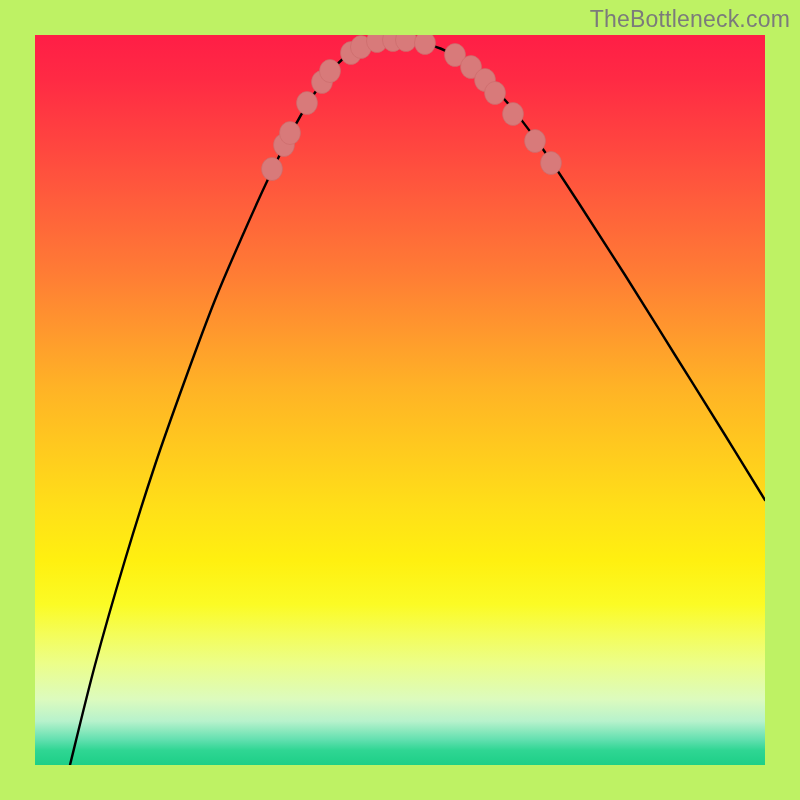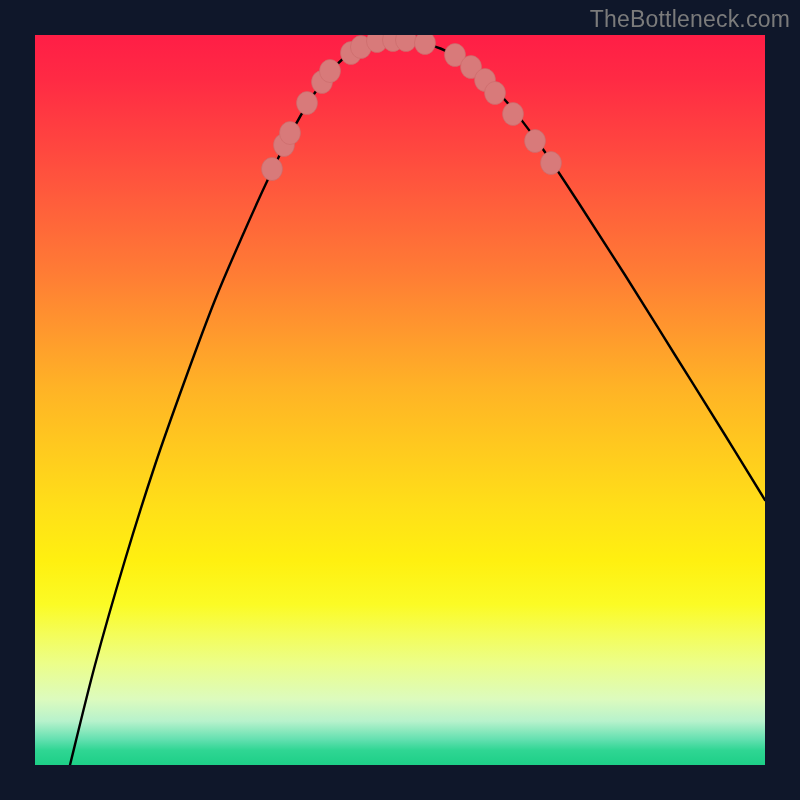--- a/index.html
+++ b/index.html
@@ -10,21 +10,21 @@
     background: #000;
     overflow: hidden;
     font-family: Arial, Helvetica, sans-serif;
   }
   .frame {
     position: absolute;
     left: 0;
     top: 0;
     width: 800px;
     height: 800px;
-    background: #0f172a;
+    background: #bef264;
   }
   .plot {
     position: absolute;
     left: 35px;
     top: 35px;
     width: 730px;
     height: 730px;
     overflow: hidden;
   }
   .gradient {

